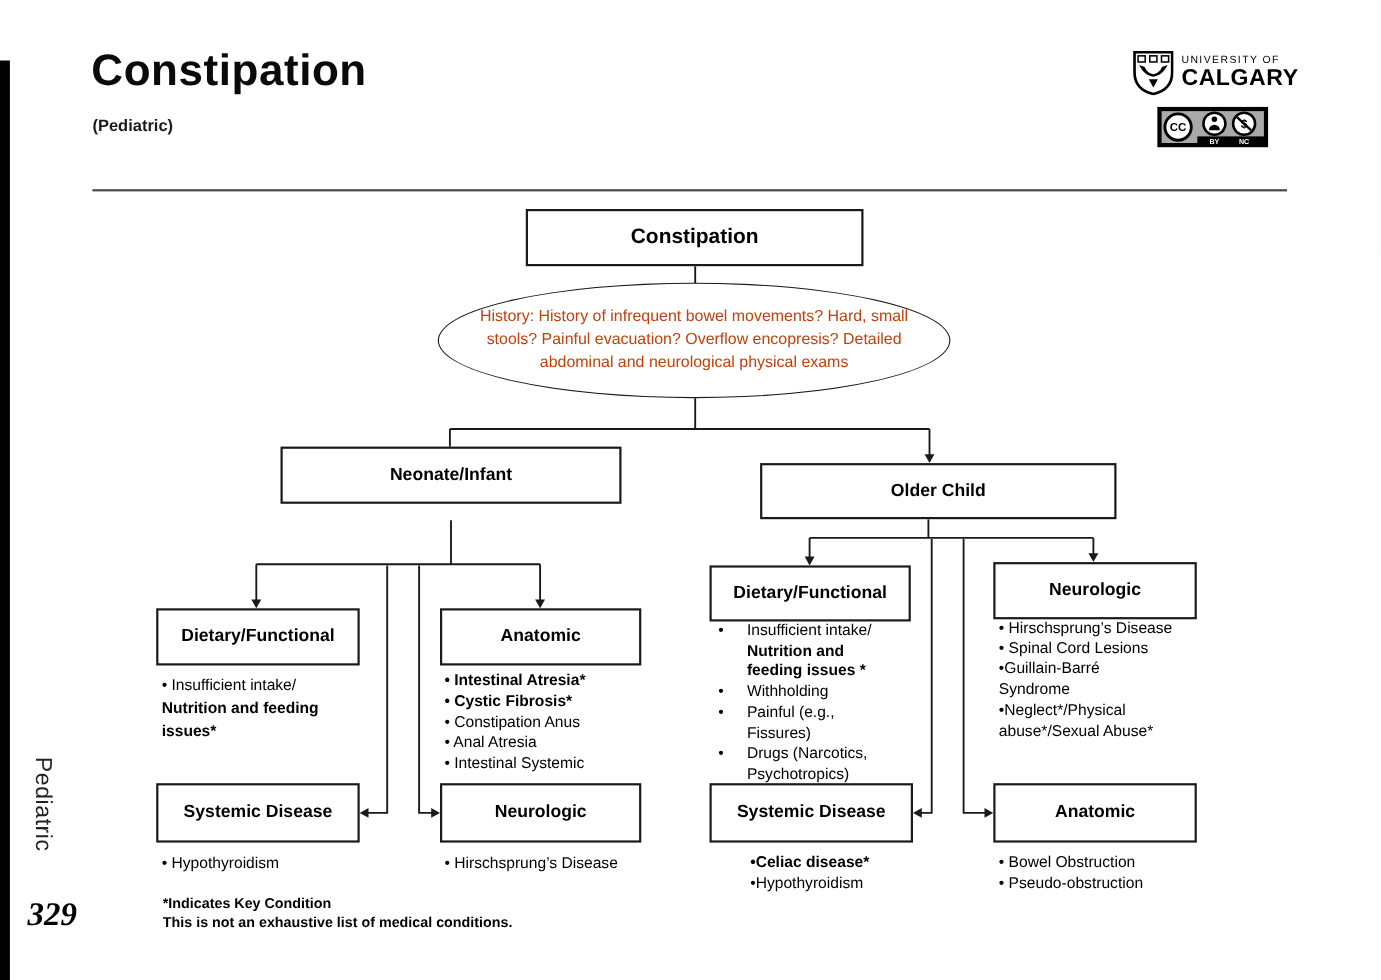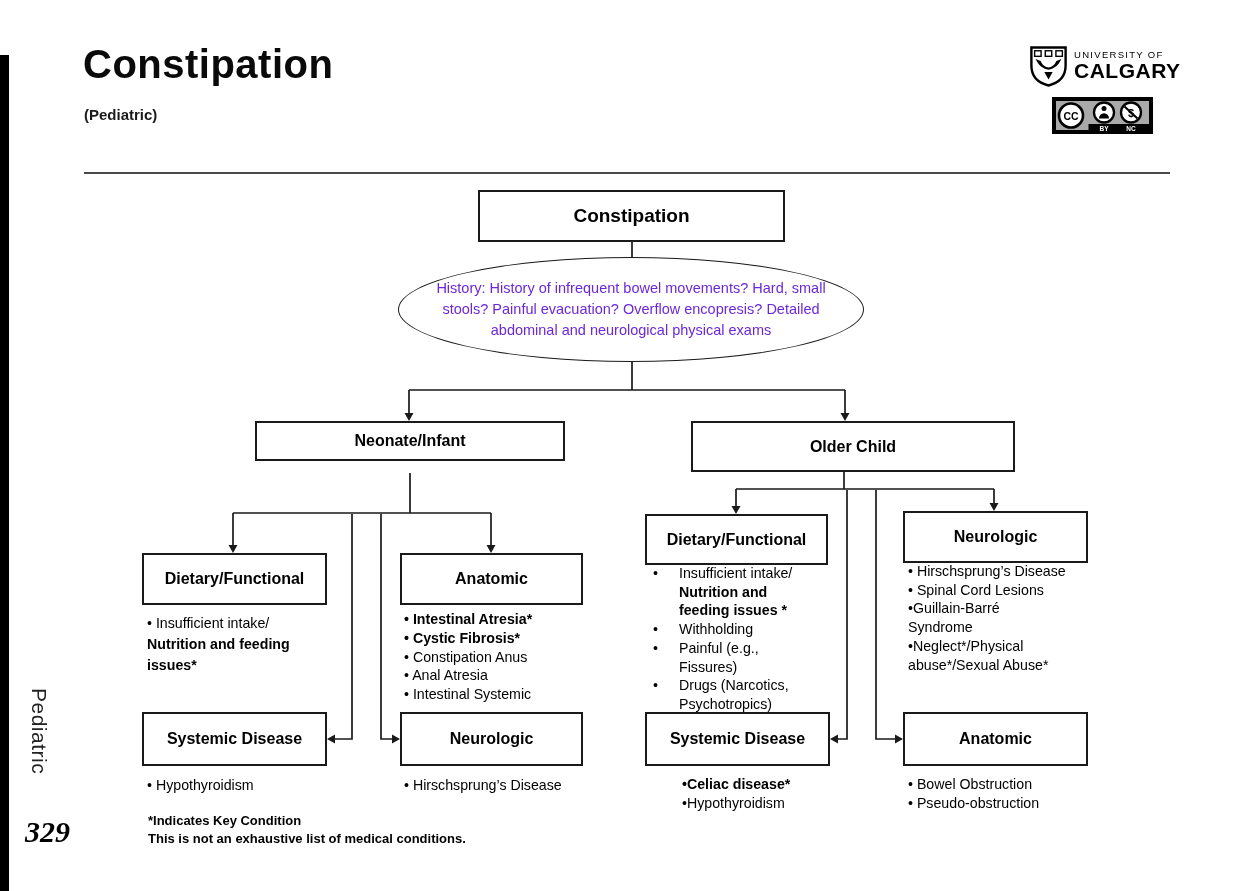--- a/index.html
+++ b/index.html
@@ -22,21 +22,21 @@
   .page-num { position:absolute; left:25px; top:815px; font-family:Liberation Serif, serif; font-style:italic; font-weight:700; font-size:30px; color:#000; }
 
   .connectors { position:absolute; left:0; top:0; width:1255px; height:891px; }
 
   .node { position:absolute; display:flex; align-items:center; justify-content:center; background:#fff; border:2.5px solid #1a1a1a; font-weight:700; text-align:center; color:#000; }
   .root { font-size:19px; border-width:2.8px; }
   .branch { font-size:16px; border-width:2.8px; }
   .cat { font-size:16px; border-width:2.4px; }
 
   .ellipse { position:absolute; left:398px; top:257px; width:466px; height:105px; border:1.8px solid #1a1a1a; border-radius:50%; display:flex; align-items:center; justify-content:center; background:#fff; }
-  .ellipse .etext { width:392px; font-size:14.5px; line-height:1.45; text-align:center; color:#6d28d9; }
+  .ellipse .etext { width:392px; font-size:14.5px; line-height:1.45; text-align:center; color:#c2410c; }
 
   .list { position:absolute; font-size:14.2px; color:#000; }
   .ln { white-space:nowrap; }
   .b { font-weight:700; }
   .row { display:flex; }
   .blt { width:26px; flex:none; }
   .tx { white-space:nowrap; }
 
   .footnote { position:absolute; left:148px; top:812px; font-size:13px; font-weight:600; line-height:17.5px; color:#000; }
 </style>
@@ -113,21 +113,21 @@
       <polygon points="895,734.5 895,743.5 903,739"></polygon>
     </g>
   </svg>
 
   <div class="node root" style="left:478px; top:190px; width:307px; height:52px;">Constipation</div>
 
   <div class="ellipse">
     <div class="etext">History: History of infrequent bowel movements? Hard, small stools? Painful evacuation? Overflow encopresis? Detailed abdominal and neurological physical exams</div>
   </div>
 
-  <div class="node branch" style="left:255px; top:421px; width:310px; height:40px;text-align:center;">Neonate/Infant</div>
+  <div class="node branch" style="left:255px; top:406px; width:310px; height:52px;text-align:center;">Neonate/Infant</div>
   <div class="node branch" style="left:691px; top:421px; width:324px; height:51px;">Older Child</div>
 
   <div class="node cat" style="left:142px; top:553px; width:185px; height:52px;">Dietary/Functional</div>
   <div class="node cat" style="left:400px; top:553px; width:183px; height:52px;">Anatomic</div>
   <div class="node cat" style="left:142px; top:712px; width:185px; height:54px;">Systemic Disease</div>
   <div class="node cat" style="left:400px; top:712px; width:183px; height:54px;">Neurologic</div>
 
   <div class="node cat" style="left:645px; top:514px; width:183px; height:51px;">Dietary/Functional</div>
   <div class="node cat" style="left:903px; top:511px; width:185px; height:52px;">Neurologic</div>
   <div class="node cat" style="left:645px; top:712px; width:185px; height:54px;">Systemic Disease</div>

